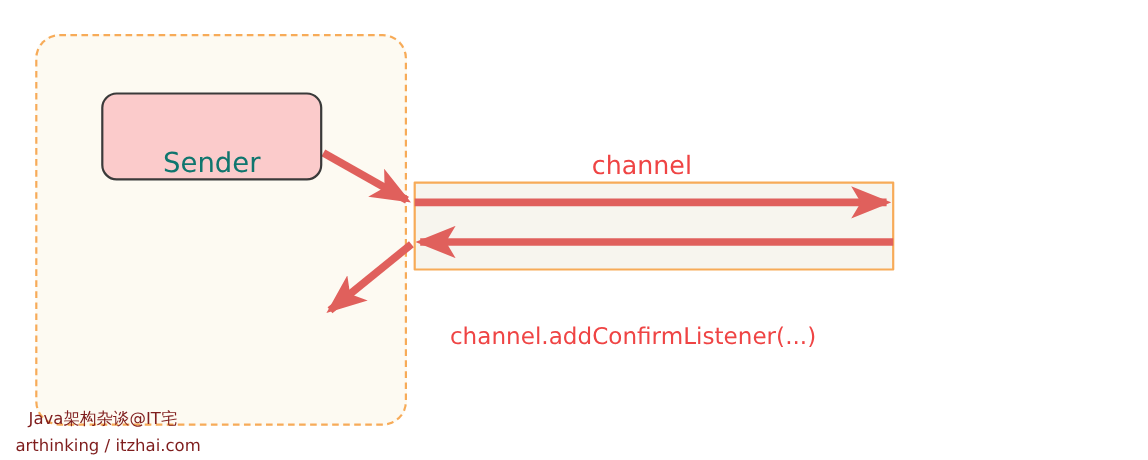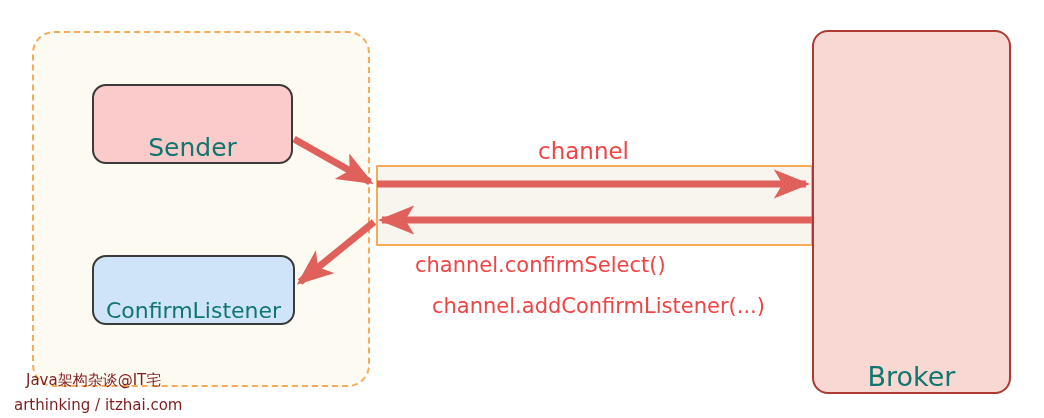--- a/index.html
+++ b/index.html
@@ -95,21 +95,21 @@
     left: 538px;
     top: 138px;
     font-size: 23px;
   }
   #confirm-select-label {
     left: 415px;
     top: 253px;
     font-size: 21px;
   }
   #add-confirm-listener-label {
-    left: 432px;
+    left: 409px;
     top: 294px;
     font-size: 21px;
   }
   .watermark {
     position: absolute;
     color: #7f1d1d;
     white-space: nowrap;
     font-size: 15px;
   }
   #watermark-cn {
@@ -143,28 +143,21 @@
 
     <line x1="812" y1="220" x2="382" y2="220" stroke="#e0605c" stroke-width="7" marker-end="url(#arrowhead)"></line>
 
     <line x1="374" y1="222" x2="300" y2="282" stroke="#e0605c" stroke-width="7" marker-end="url(#arrowhead)"></line>
   </svg>
 
   <div class="node" id="sender-node">
     <span>Sender</span>
   </div>
 
-  <div class="node" id="confirm-listener-node">
-    <span>ConfirmListener</span>
-  </div>
 
-  <div class="node" id="broker-node">
-    <span>Broker</span>
-  </div>
 
   <div class="label" id="channel-label">channel</div>
-  <div class="label" id="confirm-select-label">channel.confirmSelect()</div>
   <div class="label" id="add-confirm-listener-label">channel.addConfirmListener(...)</div>
 
   <div class="watermark" id="watermark-cn">Java架构杂谈@IT宅</div>
   <div class="watermark" id="watermark-en">arthinking / itzhai.com</div>
 
 </div>
 
 </body></html>

